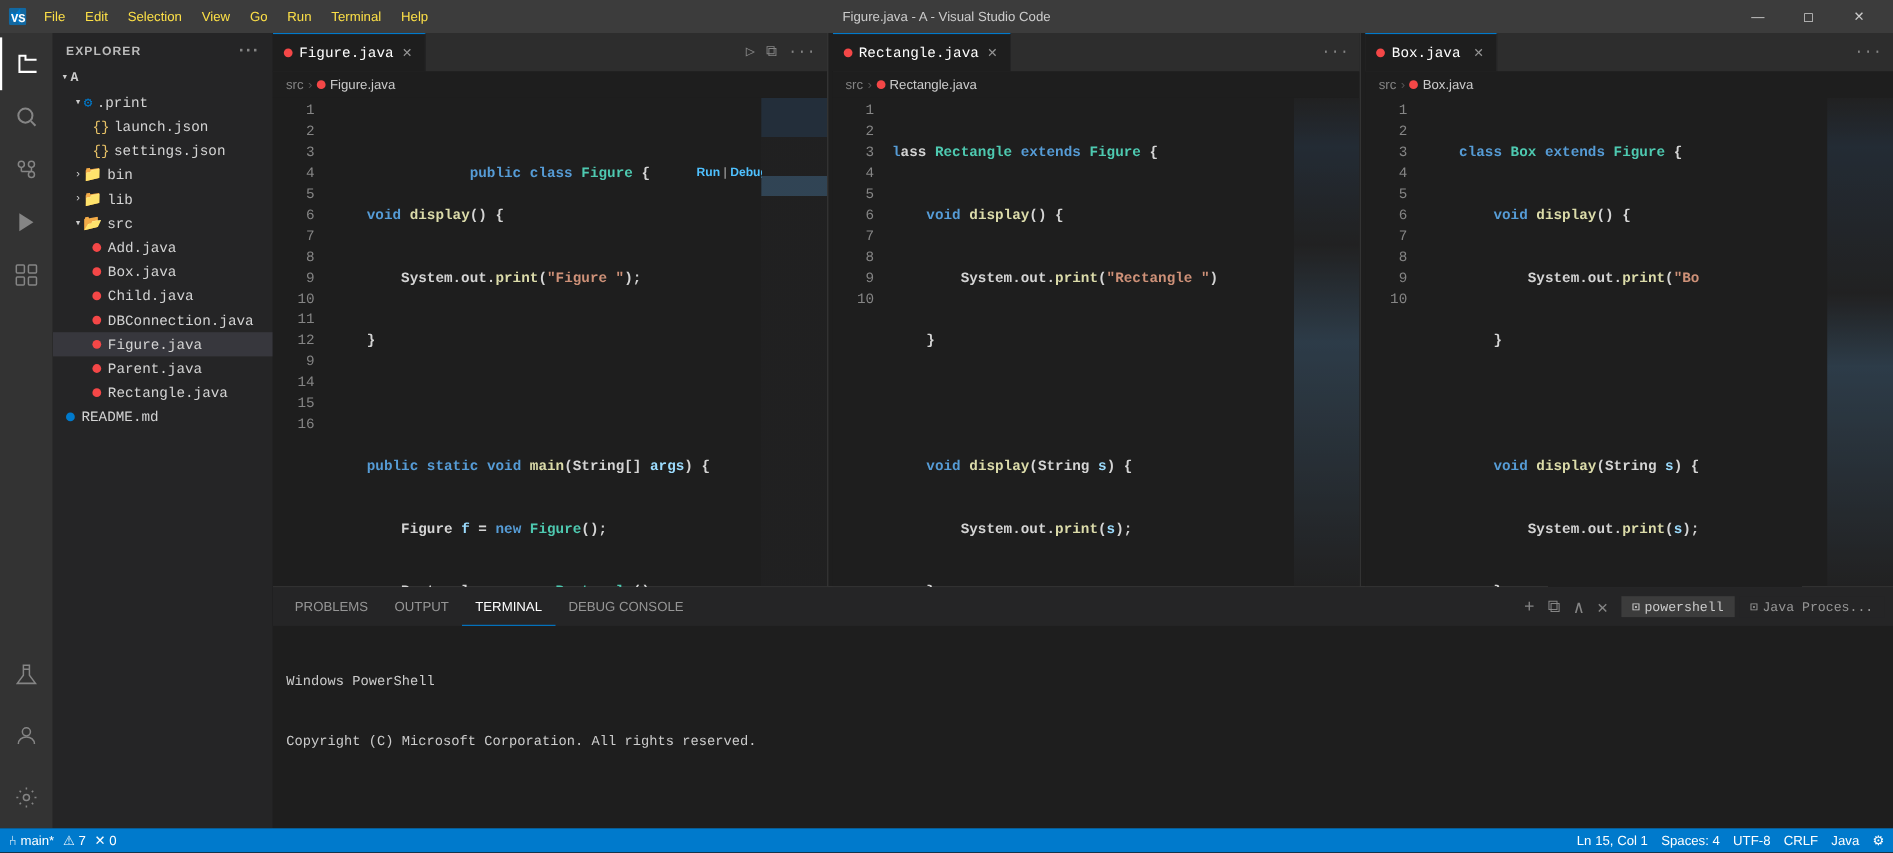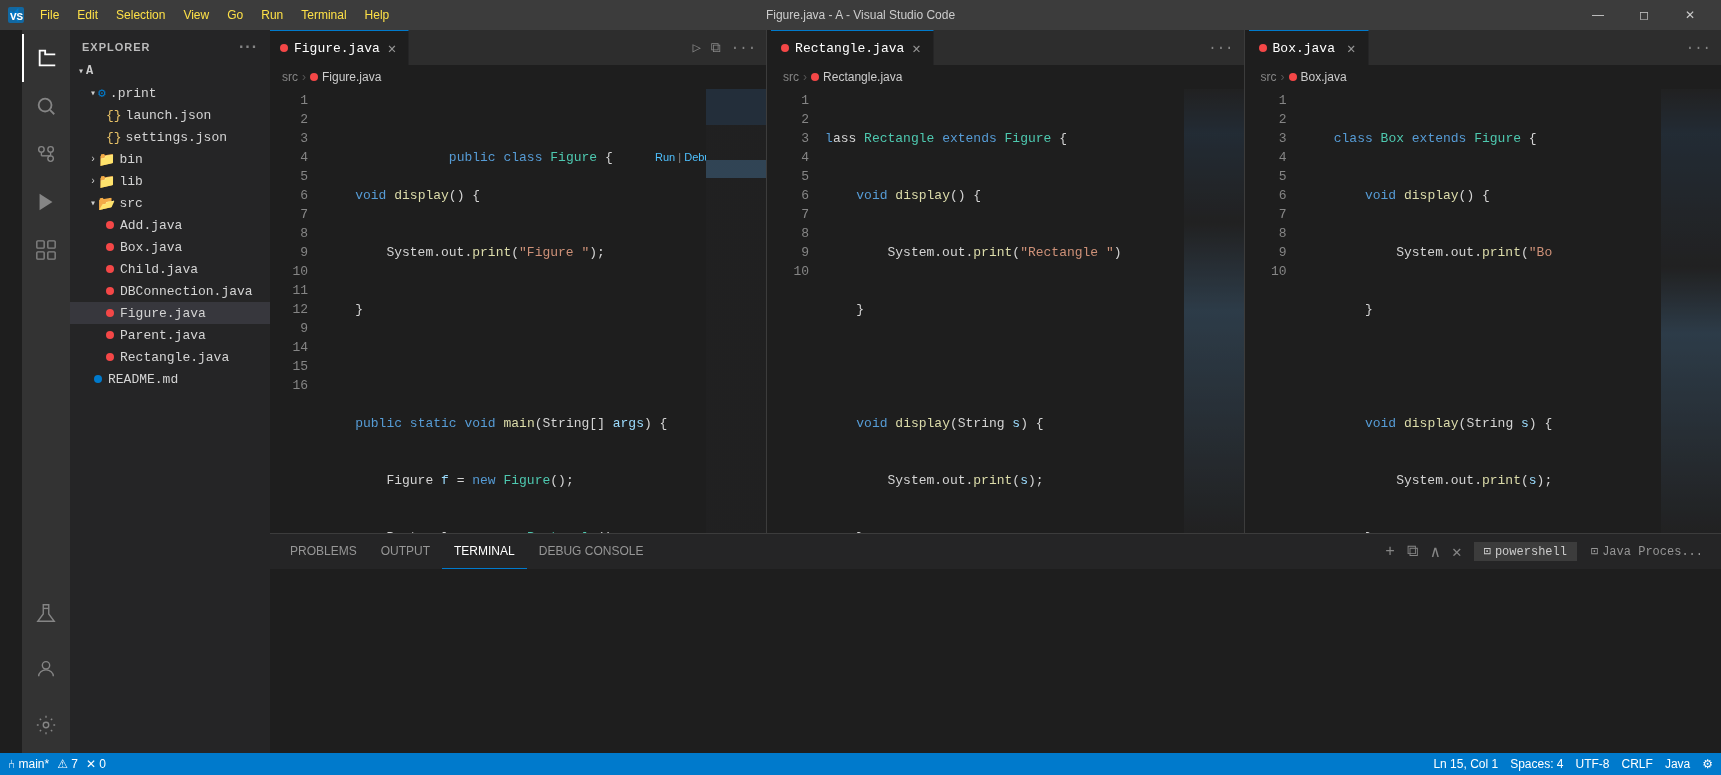--- a/index.html
+++ b/index.html
@@ -64,21 +64,20 @@
       color: #cccccc;
       cursor: pointer;
       font-family: 'Segoe UI', sans-serif;
     }
 
     
     .main-layout {
       display: flex;
       flex: 1;
       overflow: hidden;
-      margin-left: 22px;
     }
 
     
     .activity-bar {
       width: 48px;
       background: #333333;
       display: flex;
       flex-direction: column;
       align-items: center;
       padding-top: 4px;
@@ -226,20 +225,21 @@
     }
     .line-numbers div { height: 19px; }
     .code-content {
       padding: 2px 0;
       overflow: auto;
       flex: 1;
       font-size: 13px;
       line-height: 19px;
       white-space: pre;
       color: #d4d4d4;
+      font-weight: bold;
     }
     .code-line { height: 19px; padding-left: 4px; }
 
     
     .kw { color: #569cd6; }
     .cls { color: #4ec9b0; }
     .fn { color: #dcdcaa; }
     .str { color: #ce9178; }
     .param { color: #9cdcfe; }
 
@@ -475,21 +475,21 @@
       </div>
       <div class="tree-item" style="padding-left: 36px;">
         <span class="dot"></span>
         <span>Parent.java</span>
       </div>
       <div class="tree-item" style="padding-left: 36px;">
         <span class="dot"></span>
         <span>Rectangle.java</span>
       </div>
 
-      <div class="tree-item" style="padding-left: 24px;">
+      <div class="tree-item" style="padding-left: 12px;">
         <span class="dot dot-info"></span>
         <span>README.md</span>
       </div>
     </div>
   </div>
 
   <div class="editor-area">
 
     <div style="display:flex;flex-direction:column;flex:1;overflow:hidden;">
 
@@ -684,20 +684,31 @@
               <span>⊡</span>
               <span>powershell</span>
             </div>
             <div style="background:#252526;padding:2px 10px;font-size:12px;color:#969696;cursor:pointer;display:flex;align-items:center;gap:4px;">
               <span>⊡</span>
               <span>Java Proces...</span>
             </div>
           </div>
         </div>
 
+        <div class="terminal-content">
+          <div><span class="terminal-out">Windows PowerShell</span></div>
+          <div><span class="terminal-out">Copyright (C) Microsoft Corporation. All rights reserved.</span></div>
+          <div> </div>
+          
+          
+          
+          
+          
+          
+        </div>
       </div>
 
     </div>
   </div>
 </div>
 
 <div class="statusbar">
   <div class="statusbar-left">
     <span>⑃ main*</span>
     <span>⚠ 7</span>

